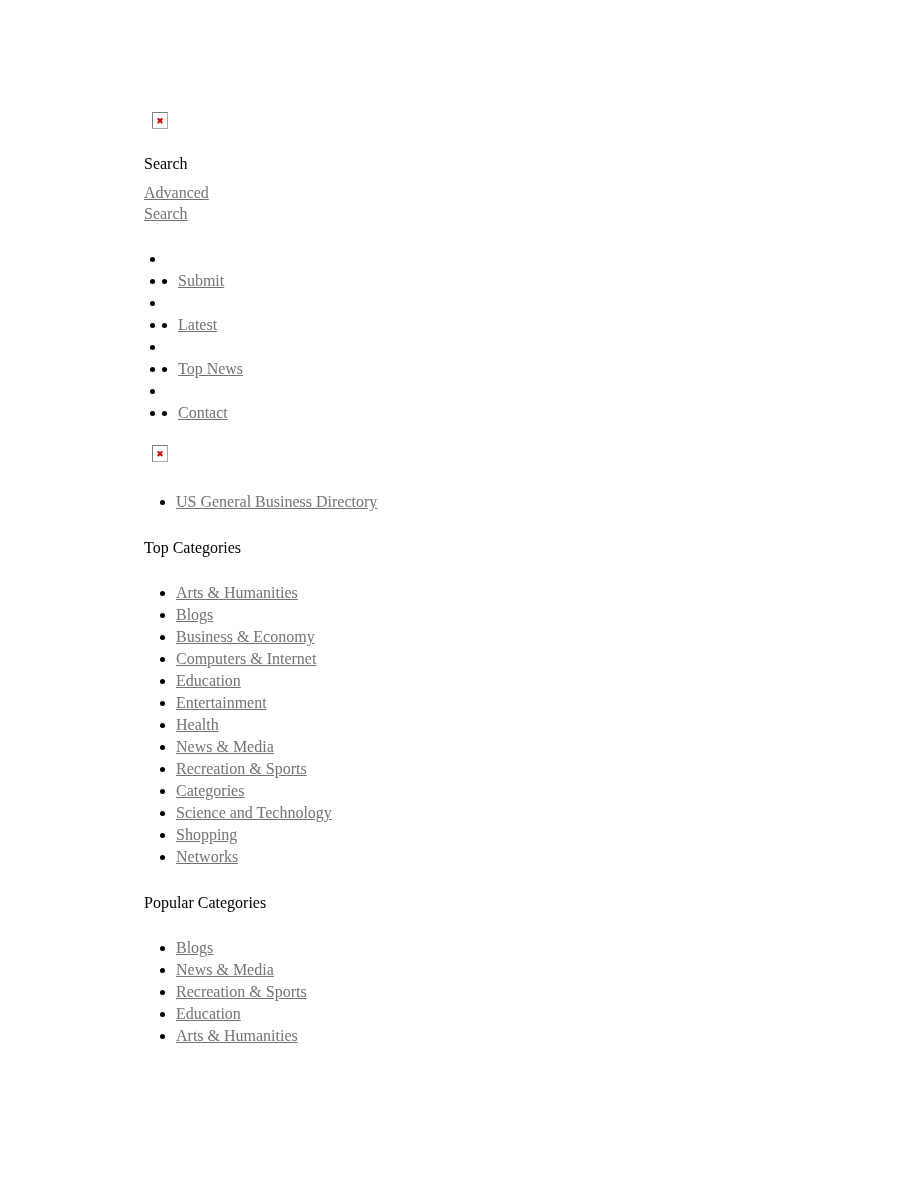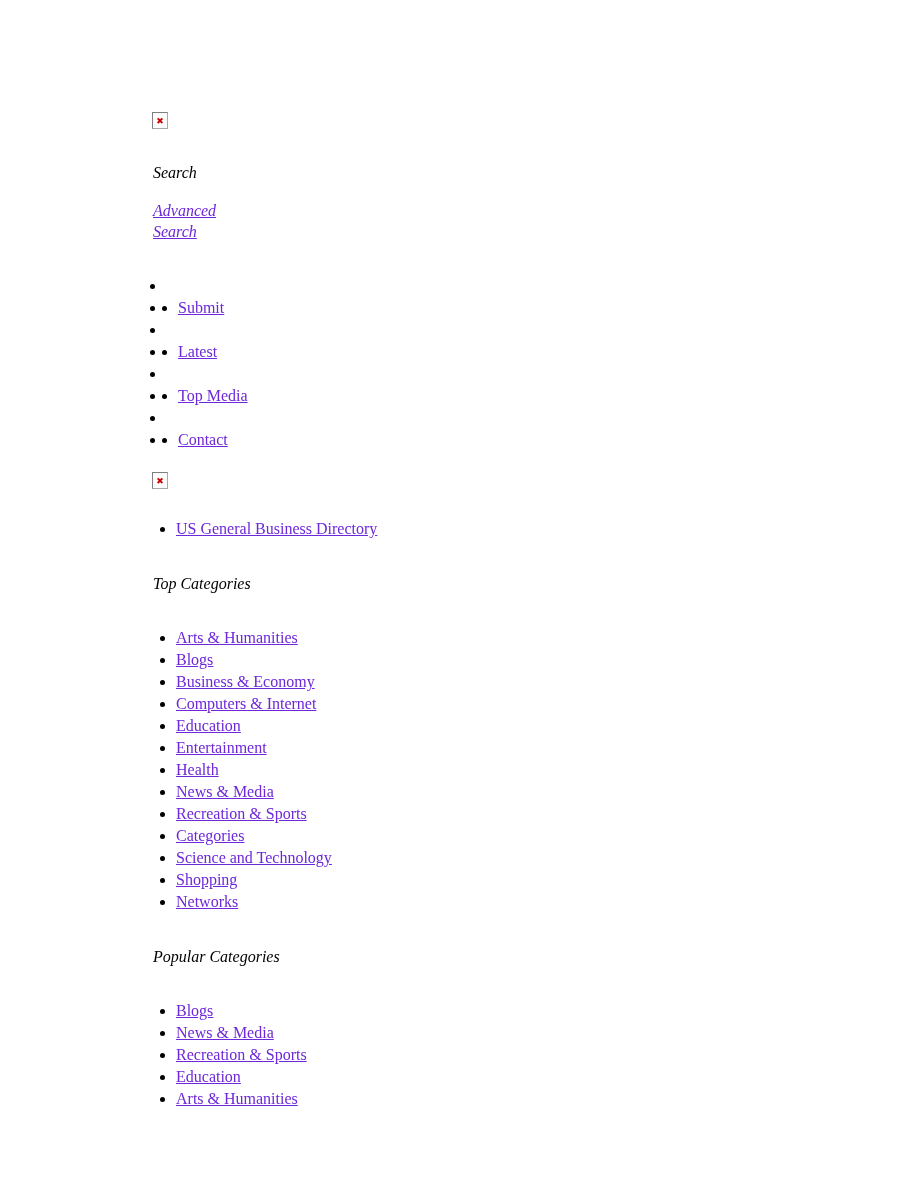--- a/index.html
+++ b/index.html
@@ -23,23 +23,22 @@
     padding-top: 112px;
     padding-left: 136px;
   }
 
   p {
     margin: 0 0 0 0;
     line-height: 22px;
   }
 
   .para-block {
-    margin: 17px;
+    margin: 8px;
     line-height: 21px;
-    font-style: italic;
   }
 
   .spacer-16 { height: 16px; }
   .spacer-14 { height: 14px; }
   .spacer-21 { height: 21px; }
   .spacer-11 { height: 11px; }
 
   
   .broken-img {
     display: block;
@@ -65,21 +64,21 @@
     line-height: 9px;
     color: #cc0000;
     font-weight: bold;
   }
   .broken-img-wrap {
     padding-left: 16px;
     height: 19px;
   }
 
   a {
-    color: #6d28d9;
+    color: #737373;
     text-decoration: underline;
   }
 
   ul {
     margin: 0;
     padding: 0 0 0 40px;
     list-style-type: disc;
     line-height: 22px;
   }
   ul ul {
@@ -139,21 +138,21 @@
         <li>
           <a href="#">Latest</a>
         </li>
       </ul>
     </li>
 
     <li class="empty-item"></li>
     <li>
       <ul>
         <li>
-          <a href="#">Top Media</a>
+          <a href="#">Top News</a>
         </li>
       </ul>
     </li>
 
     <li class="empty-item"></li>
     <li>
       <ul>
         <li>
           <a href="#">Contact</a>
         </li>

